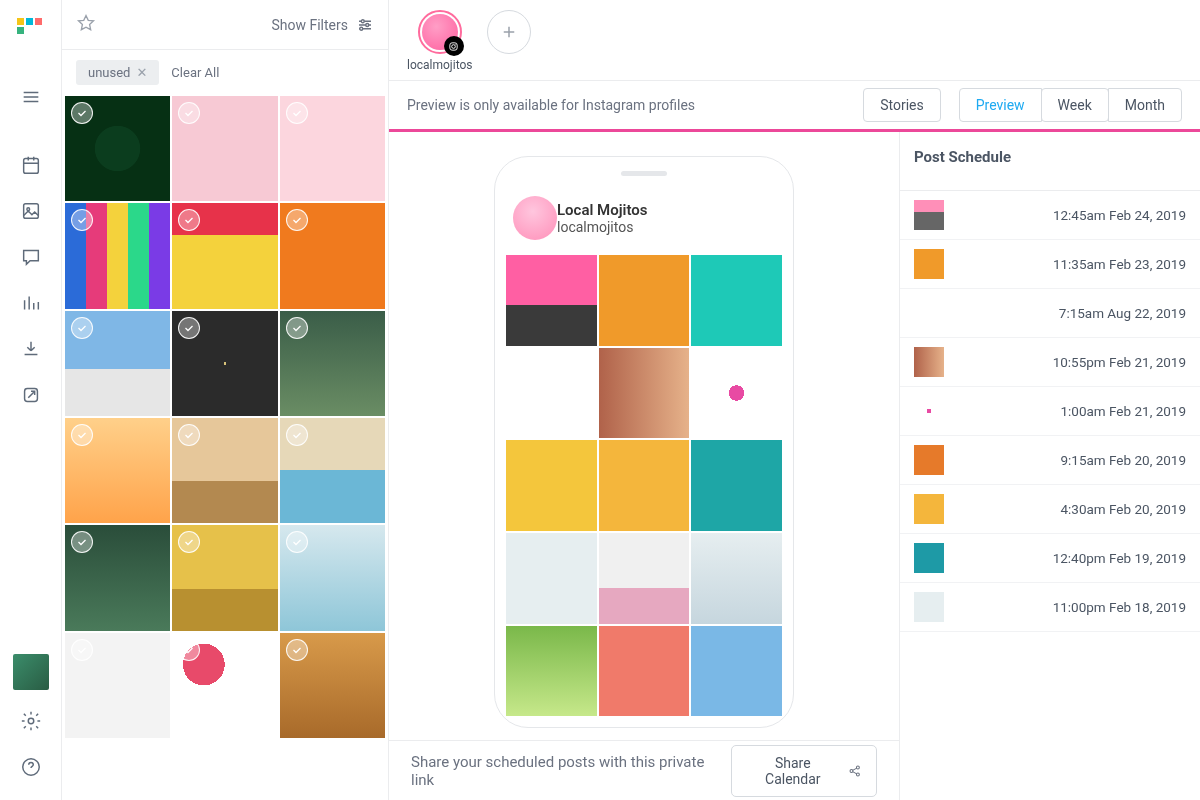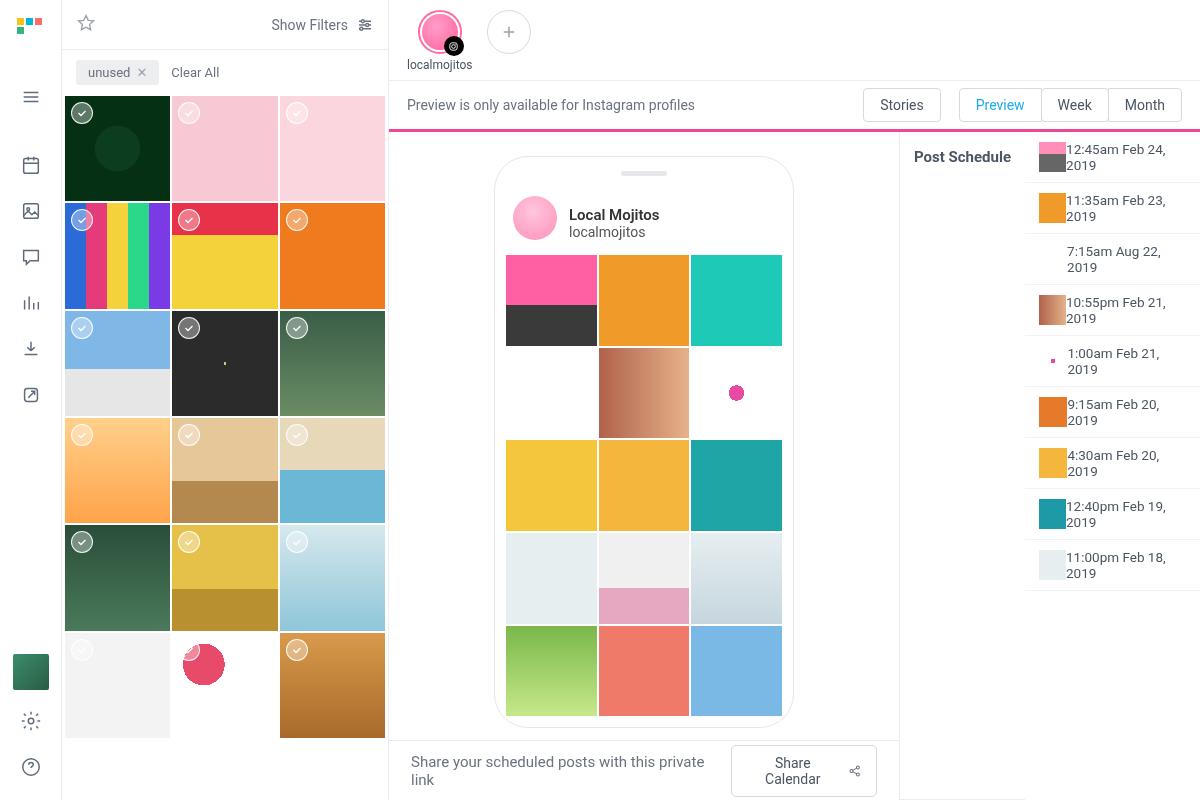--- a/index.html
+++ b/index.html
@@ -58,34 +58,34 @@
   .vbtn{border:1px solid #d6dadf;border-radius:4px;padding:8px 16px;font-size:14px;color:#4b5563;background:#fff;cursor:pointer}
   .vbtn.active{color:#1eaaf1;font-weight:400}
   .seg{display:flex}
   .seg .vbtn{border-radius:4px;margin-left:-1px}
   .seg .vbtn:first-child{border-radius:4px 0 0 4px;margin-left:0}
   .seg .vbtn:last-child{border-radius:0 4px 4px 0}
 
   .phone-wrap{flex:1;display:flex;align-items:flex-start;justify-content:center;padding:24px 0;overflow:hidden}
   .phone{width:300px;border:1px solid #e5e7ea;border-radius:34px;background:#fff;padding:14px 10px 10px;display:flex;flex-direction:column}
   .phone-notch{width:46px;height:5px;border-radius:4px;background:#e5e7ea;margin:0 auto 14px}
-  .ig-head{display:flex;align-items:flex-end;gap:12px;padding:6px 8px 14px}
+  .ig-head{display:flex;align-items:center;padding:6px 8px 14px}
   .ig-av{width:44px;height:44px;border-radius:50%;background:radial-gradient(circle at 45% 35%,#ffc6de,#ff8fb8)}
   .ig-name{font-size:15px;font-weight:600;color:#333}
   .ig-user{font-size:14px;color:#555}
   .ig-grid{display:flex;flex-wrap:wrap}
   .ig-cell{width:33.33%;aspect-ratio:1;border:1px solid #fff;background:#ddd}
 
   .share-bar{height:60px;border-top:1px solid #ebecee;display:flex;align-items:center;justify-content:space-between;padding:0 22px}
   .share-text{font-size:15px;color:#6b7280}
   .share-btn{border:1px solid #d6dadf;border-radius:5px;padding:9px 14px;font-size:14px;color:#4b5563;background:#fff;cursor:pointer;display:flex;align-items:center;gap:8px}
   .share-btn svg{width:14px;height:14px;stroke:#6b7280;fill:none;stroke-width:1.8}
 
   
-  .schedule{width:300px;min-width:300px;display:flex;}
+  .schedule{width:300px;min-width:300px;display:flex;flex-direction:column}
   .sch-head{padding:16px 14px;border-bottom:1px solid #ebecee}
   .sch-title{font-size:15px;font-weight:700;color:#4b5563;margin-bottom:8px}
   .sch-sub{font-size:13px;color:#8b94a1;line-height:1.4}
   .sch-list{flex:1;overflow:auto}
   .sch-item{display:flex;align-items:center;justify-content:space-between;padding:9px 14px;border-bottom:1px solid #f1f2f4}
   .sch-thumb{width:30px;height:30px;background:#ddd}
   .sch-time{font-size:13.5px;color:#4b5563}
 
   
   .c-watermelon{background:radial-gradient(circle,#0b3d1e 30%,#063014 31%),#0b3d1e}

